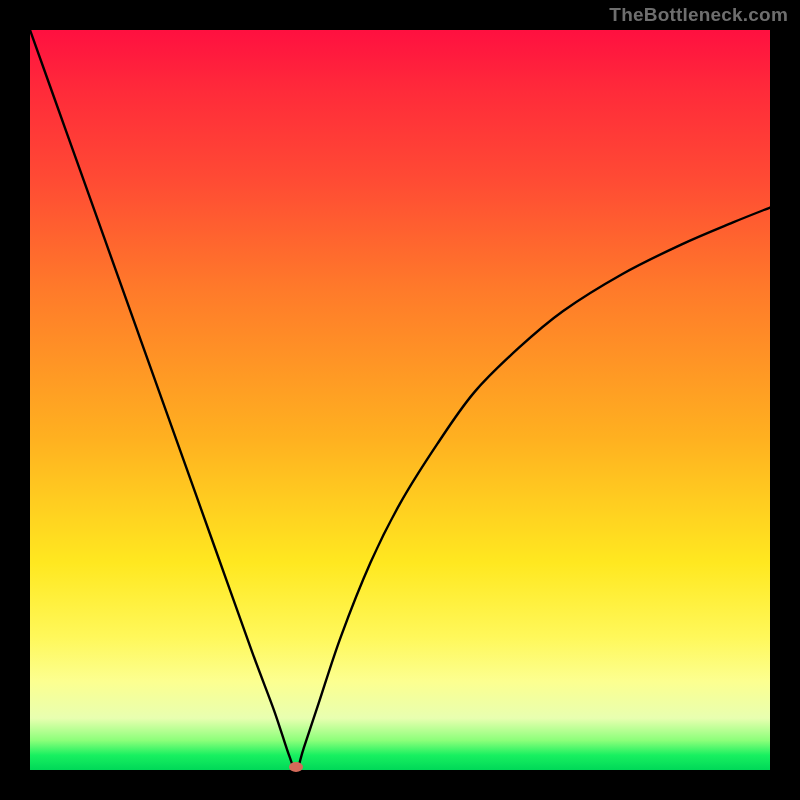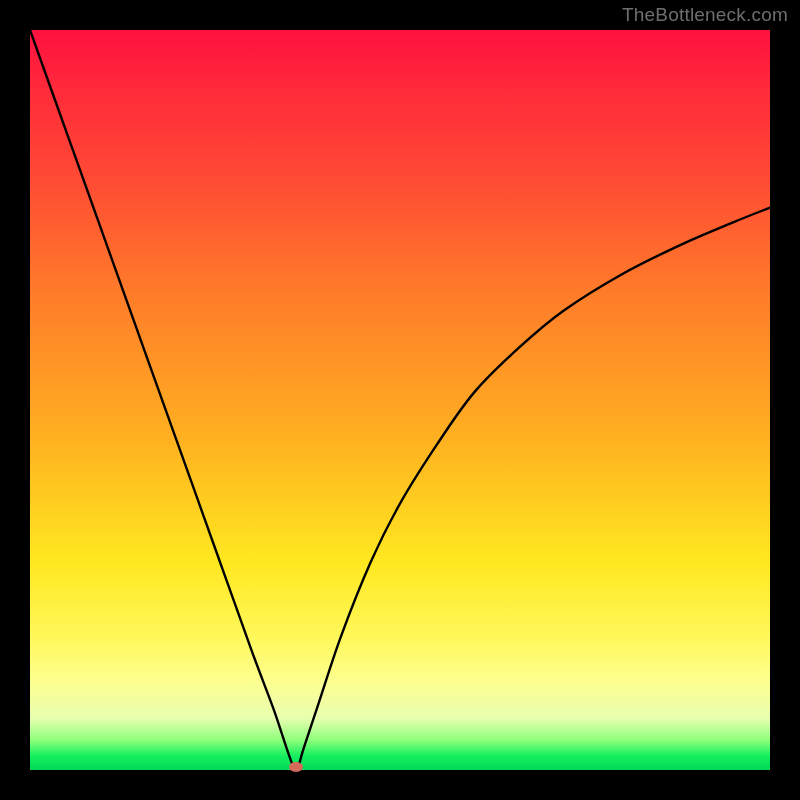--- a/index.html
+++ b/index.html
@@ -38,21 +38,21 @@
       #18f060 98%,
       #00d858 100%
     );
   }
   .watermark {
     position: absolute;
     top: 4px;
     right: 12px;
     font-family: Arial, Helvetica, sans-serif;
     font-size: 19px;
-    font-weight: 400;
+    font-weight: 700;
     color: #6e6e6e;
     letter-spacing: 0.2px;
     user-select: none;
   }
   svg.curve {
     position: absolute;
     left: 0;
     top: 0;
     width: 740px;
     height: 740px;

